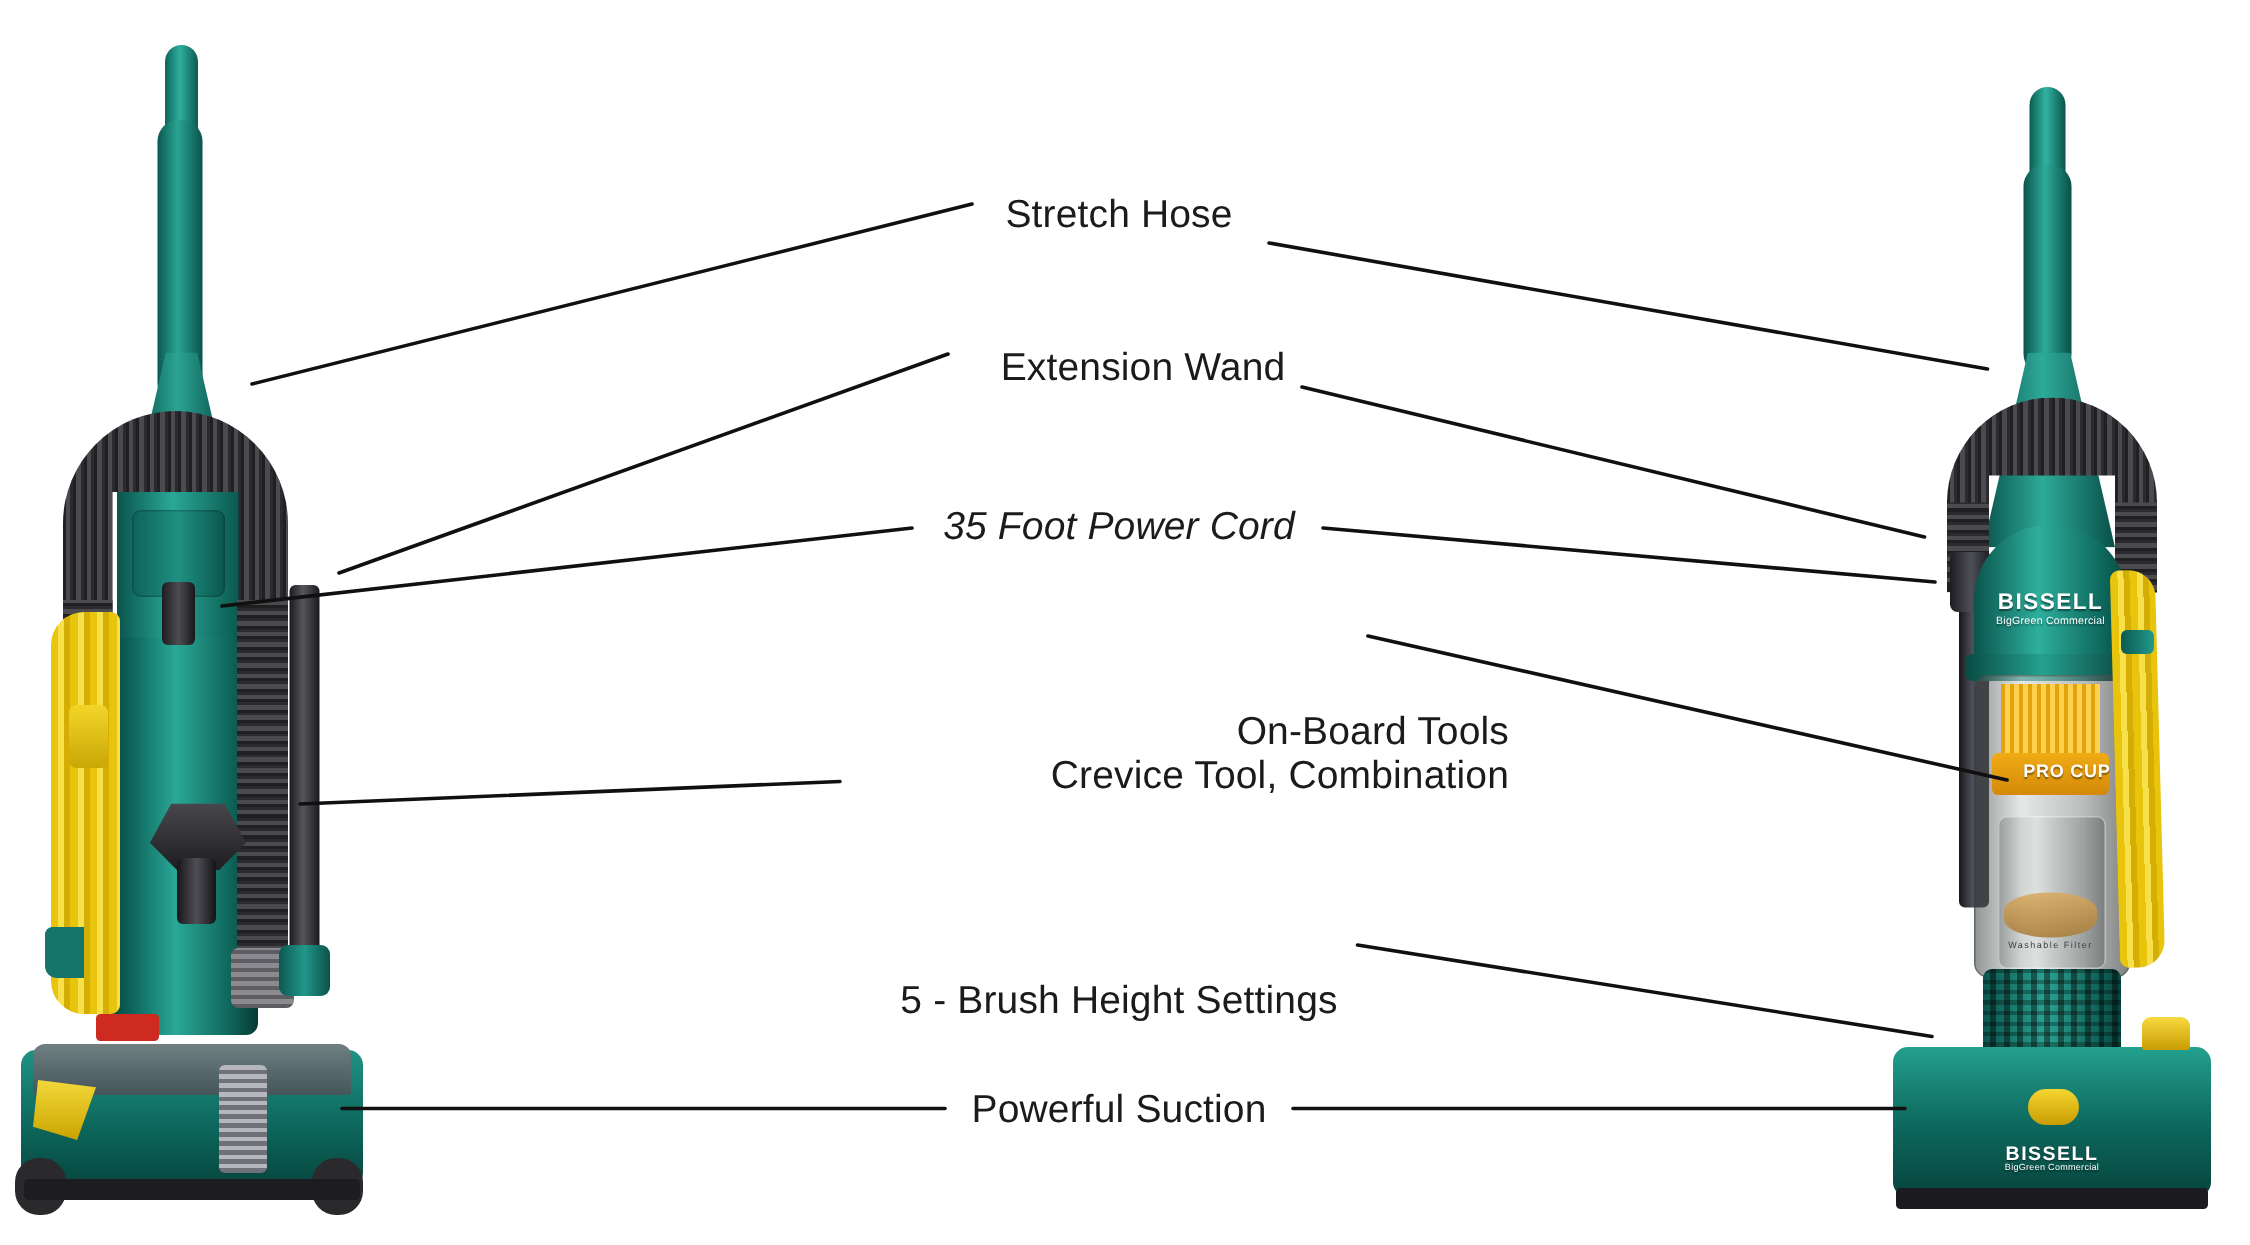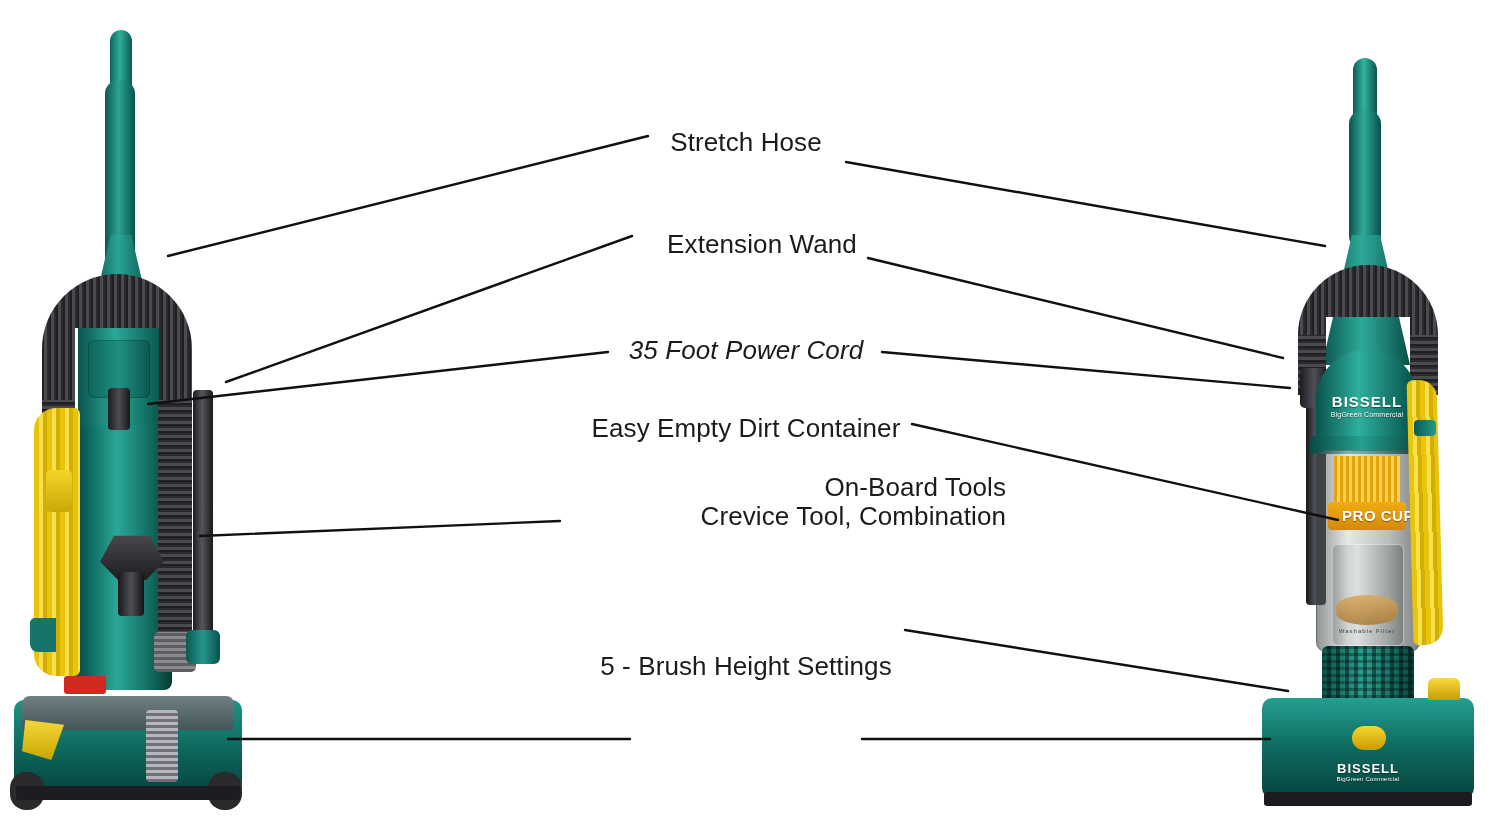--- a/index.html
+++ b/index.html
@@ -145,21 +145,21 @@
                 background:linear-gradient(90deg,#084a43,#25a08f 45%,#073f39);"></div>
 
     <div class="pc" style="left:66px;top:400px;width:102px;height:200px;border-radius:10px;
                 background:linear-gradient(90deg,rgba(60,64,64,.55),rgba(208,214,212,.55) 30%,
                            rgba(120,126,124,.5) 70%,rgba(44,48,48,.6));
                 border:1px solid rgba(70,75,75,.5);"></div>
     <div class="pc" style="left:84px;top:406px;width:66px;height:56px;
                 background:repeating-linear-gradient(90deg,#e3a30d 0 3px,#ffd14f 3px 6px);"></div>
     <div class="pc" style="left:78px;top:452px;width:78px;height:28px;border-radius:4px;
                 background:linear-gradient(180deg,#f0ab14,#d4890a);"></div>
-    <div class="logo" style="left:78px;top:458px;width:100px;font-size:15px;letter-spacing:.5px;">PRO CUP</div>
+    <div class="logo" style="left:78px;top:458px;width:100px;font-size:12px;letter-spacing:.5px;">PRO CUP</div>
     <div class="pc" style="left:82px;top:494px;width:70px;height:100px;border-radius:6px;
                 border:1px solid rgba(255,255,255,.45);
                 background:linear-gradient(90deg,rgba(90,95,95,.35),rgba(225,228,226,.35) 35%,rgba(70,75,75,.4));"></div>
     <div class="pc" style="left:86px;top:545px;width:62px;height:30px;border-radius:50%/40%;
                 background:linear-gradient(180deg,#d9a95c,#a87a36);opacity:.85;"></div>
     <div class="logo" style="left:78px;top:578px;width:78px;font-size:6px;color:#3b3f3e;text-shadow:none;font-weight:400;">Washable Filter</div>
 
     <div class="pc cord" style="left:160px;top:330px;width:30px;height:265px;border-radius:6px 18px 18px 6px;
                 transform:rotate(-1.5deg);"></div>
     <div class="pc" style="left:164px;top:370px;width:22px;height:16px;border-radius:4px;
@@ -197,23 +197,23 @@
       <line x1="228" y1="739" x2="630" y2="739" stroke="#101010" stroke-width="2.4" stroke-linecap="round"></line>
       <line x1="862" y1="739" x2="1270" y2="739" stroke="#101010" stroke-width="2.4" stroke-linecap="round"></line>
     </svg>
 
   <div class="label ctr" style="left:746px;top:128px;">Stretch Hose</div>
 
   <div class="label ctr" style="left:746px;top:230px;margin-left:16px;">Extension Wand</div>
 
   <div class="label ctr" style="left:746px;top:336px;font-style:italic;">35 Foot Power Cord</div>
 
-  <div class="label ctr" style="left:746px;top:414px;">Easy Empty Dirt Container</div>
 
   <div class="label ctr block" style="left:746px;top:473px;width:520px;">
     <div>On-Board Tools</div>
     <div>Crevice Tool, Combination</div>
   </div>
 
   <div class="label ctr" style="left:746px;top:652px;">5 - Brush Height Settings</div>
 
+  <div class="label ctr" style="left:746px;top:725px;">Powerful Suction</div>
 
 </div>
 
 </body></html>

